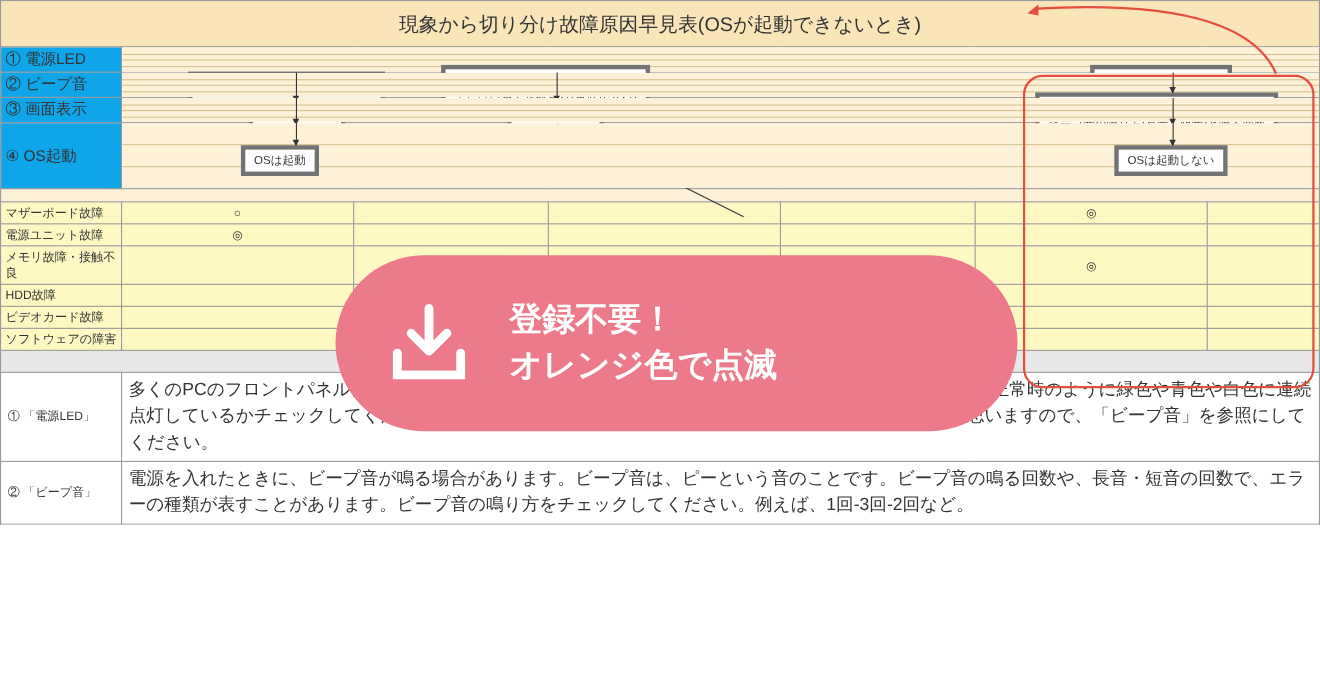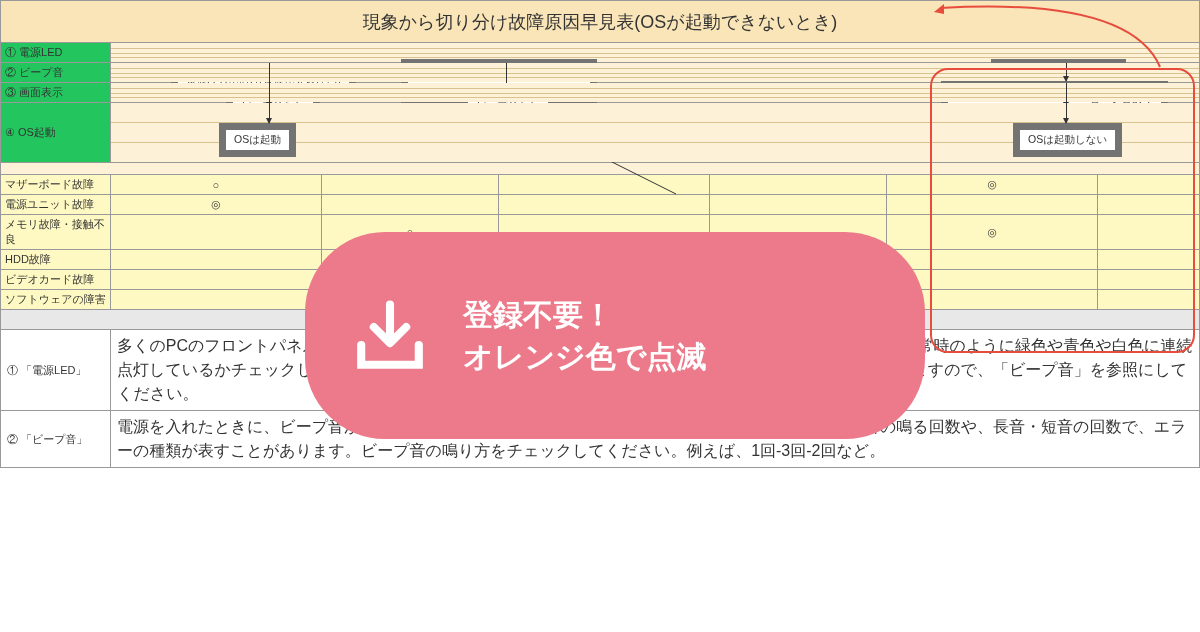--- a/index.html
+++ b/index.html
@@ -2,36 +2,36 @@
 <html><head>
 <meta charset="utf-8">
 <style>
 *{box-sizing:border-box;margin:0;padding:0}
 body{font-family:"Meiryo","MS PGothic",sans-serif;font-size:11px;color:#333;background:#fff;width:1200px;position:relative}
 .grid{border-collapse:collapse;width:100%}
 .grid td,.grid th{border:1px solid #999;padding:2px 4px;height:19px;vertical-align:middle}
 .hdr-row td{background:#f9e5b8}
 .hdr-label{background:#e6ba5a;font-size:11px}
 .title-row td{background:#f9e5b8;text-align:center;font-size:18px;height:42px}
-.sec-label{background:#22c55e;width:110px;font-size:11px}
+.sec-label{background:#0ea5e9;width:110px;font-size:14px}
 .flow-area{background:#fdf2d8;position:relative;height:75px;padding:0!important}
 .flow-area.h2{height:60px}
 .stripe{position:absolute;left:0;right:0;height:1px;background:#d8c28f}
-.box{position:absolute;background:#fff;border:7px solid #737373;padding:3px 8px;font-size:10.5px;white-space:nowrap;text-align:right}
+.box{position:absolute;background:#fff;border:4px solid #737373;padding:3px 8px;font-size:10.5px;white-space:nowrap;text-align:right}
 .arrow-v{position:absolute;width:1px;background:#333}
 .arrow-v:after{content:"";position:absolute;bottom:-1px;left:-3px;border-left:3.5px solid transparent;border-right:3.5px solid transparent;border-top:6px solid #333}
 .fault-row td{background:#fef9c3;height:19px}
 .fault-label{background:#a8d08d;width:110px}
 .mark{text-align:center}
 .legend td{background:#fff}
 .exp-hdr td{background:#e8e8e8;text-align:center;height:20px}
 .exp-row td{background:#fff;font-size:16px;padding:4px 6px;line-height:1.5}
 .exp-label{width:110px;font-size:11px!important}
 .red-circle{position:absolute;border:2px solid #e74c3c;border-radius:18px;pointer-events:none}
-.dl-btn{position:absolute;left:305px;top:232px;width:620px;height:207px;background:#ec7a8a;border-radius:80px;display:flex;align-items:center;padding-left:40px;color:#fff;z-index:50}
+.dl-btn{position:absolute;left:305px;top:232px;width:620px;height:160px;background:#ec7a8a;border-radius:80px;display:flex;align-items:center;padding-left:40px;color:#fff;z-index:50}
 .dl-icon{width:90px;height:90px;margin-right:28px}
 .dl-text{font-size:30px;font-weight:bold;line-height:1.4}
 svg.connector{position:absolute;pointer-events:none}
 </style>
 </head>
 <body>
 
 <table class="grid">
 <tbody>
 <tr class="title-row">

